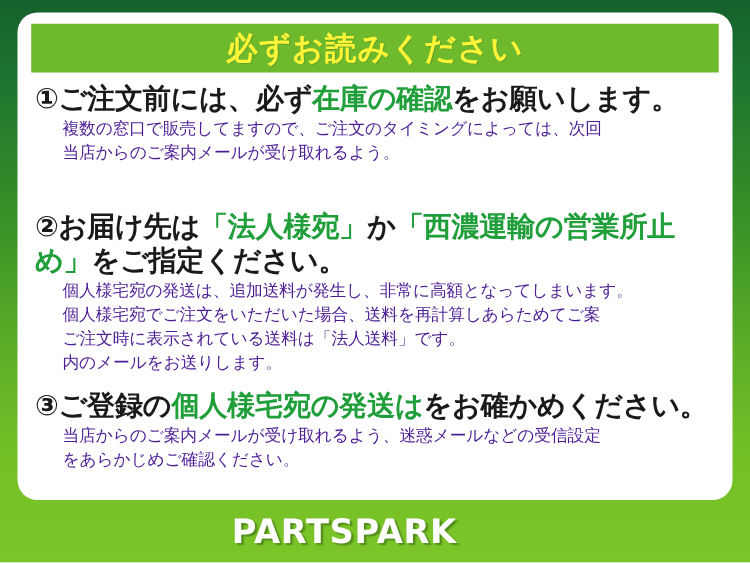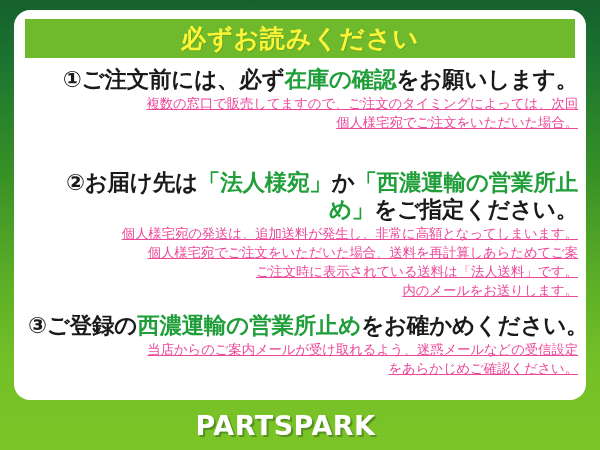--- a/index.html
+++ b/index.html
@@ -18,21 +18,20 @@
     width: 600px;
     height: 450px;
     box-sizing: border-box;
     background: linear-gradient(to bottom,
         #15612c 0%,
         #1d7430 14%,
         #379026 38%,
         #5cae27 62%,
         #73bf27 80%,
         #7cc528 100%);
-    text-align: right;
   }
 
   
   #panel {
     position: absolute;
     left: 14px;
     top: 10px;
     width: 572px;
     height: 390px;
     box-sizing: border-box;
@@ -85,39 +84,38 @@
     white-space: normal;
     margin-top: 36px;
   }
   .hl-green {
     color: #1f9e3a;
   }
   .item-body {
     margin-top: 2px;
     padding-left: 22px;
     font-size: 13.4px;
-    color: #ec4899;
+    color: #4c1d95;
     line-height: 1.40;
     letter-spacing: -0.1px;
-    text-decoration: underline;
   }
   .item-body div {
     white-space: nowrap;
   }
 
   #item-1 { margin-top: 0px; }
   #item-2 { margin-top: 11px; }
   #item-3 { margin-top: 12px; }
 
   #item-2 .item-headline { line-height: 1.22; }
 
   
   #footer {
     position: absolute;
-    left: 16px;
+    left: 6px;
     top: 400px;
     width: 539px;
     height: 50px;
     display: flex;
     align-items: center;
     justify-content: center;
   }
   #brand {
     color: #ffffff;
     font-size: 27px;
@@ -139,39 +137,39 @@
     </div>
 
     <div id="items">
 
       <div class="item" id="item-1">
         <div class="item-headline">
           <span>①</span><span>ご注文前には、必ず</span><span class="hl-green">在庫の確認</span><span>をお願いします。</span>
         </div>
         <div class="item-body">
           <div>複数の窓口で販売してますので、ご注文のタイミングによっては、次回</div>
-          <div>個人様宅宛でご注文をいただいた場合。</div>
+          <div>当店からのご案内メールが受け取れるよう。</div>
         </div>
       </div>
 
       <div class="item" id="item-2">
         <div class="item-headline wrap">
           <span>②</span><span>お届け先は</span><span class="hl-green">「法人様宛」</span><span>か</span><span class="hl-green">「西濃運輸の営業所止め」</span><span>をご指定ください。</span>
         </div>
         <div class="item-body">
           <div>個人様宅宛の発送は、追加送料が発生し、非常に高額となってしまいます。</div>
           <div>個人様宅宛でご注文をいただいた場合、送料を再計算しあらためてご案</div>
           <div>ご注文時に表示されている送料は「法人送料」です。</div>
           <div>内のメールをお送りします。</div>
         </div>
       </div>
 
       <div class="item" id="item-3">
         <div class="item-headline">
-          <span>③</span><span>ご登録の</span><span class="hl-green">西濃運輸の営業所止め</span><span>をお確かめください。</span>
+          <span>③</span><span>ご登録の</span><span class="hl-green">個人様宅宛の発送は</span><span>をお確かめください。</span>
         </div>
         <div class="item-body">
           <div>当店からのご案内メールが受け取れるよう、迷惑メールなどの受信設定</div>
           <div>をあらかじめご確認ください。</div>
         </div>
       </div>
 
     </div>
   </div>
 

